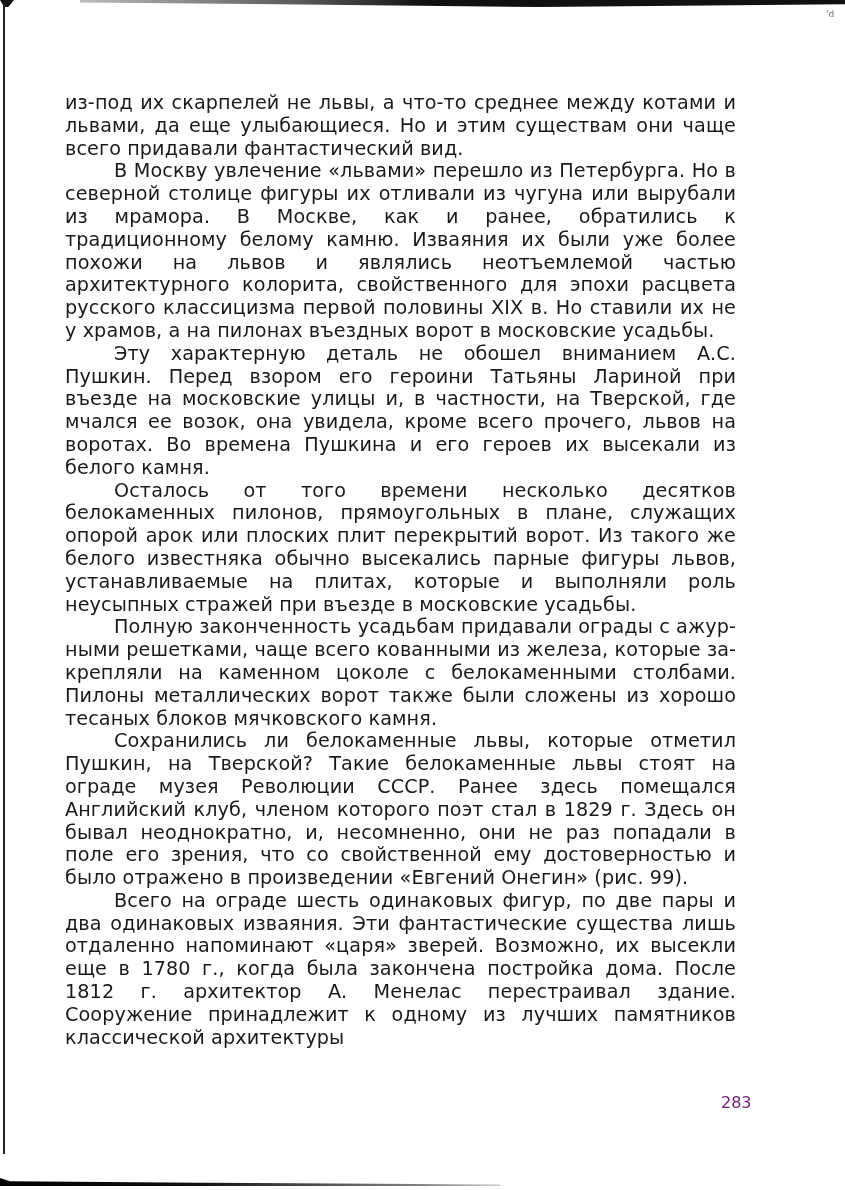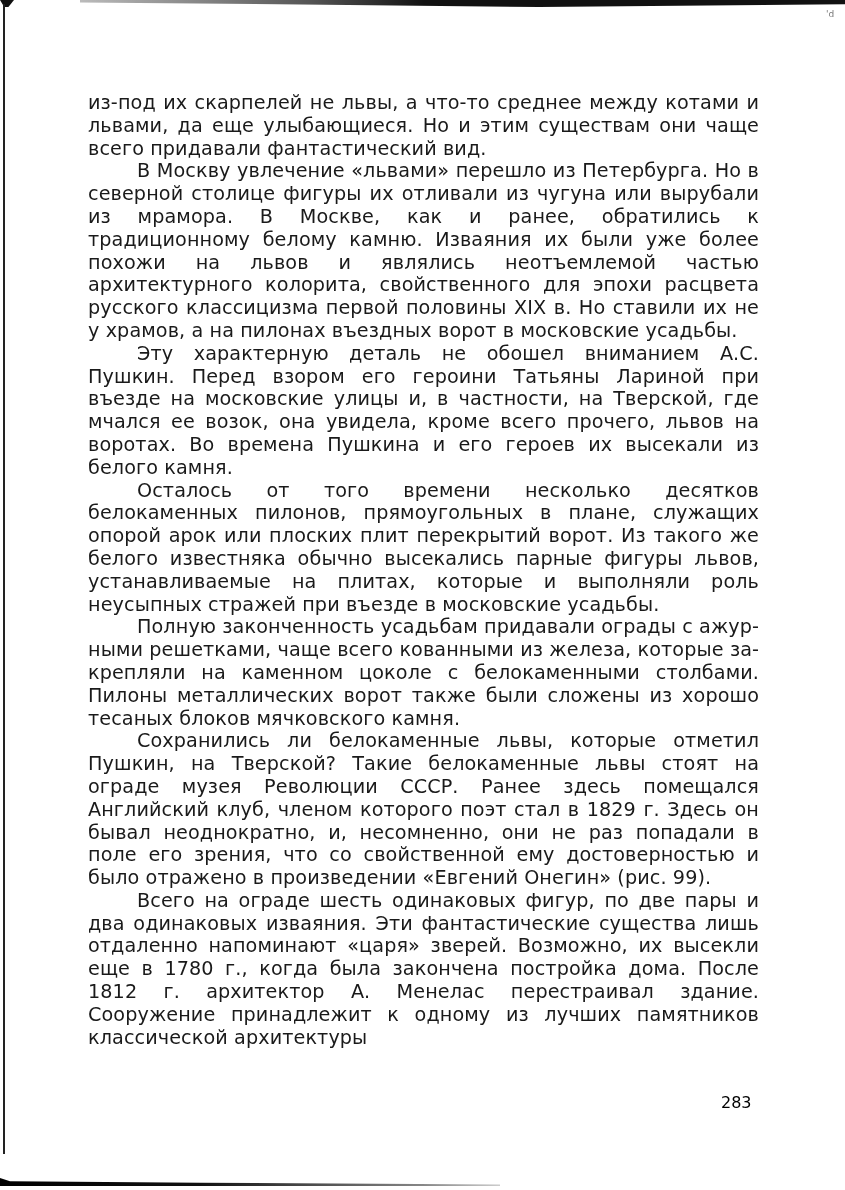--- a/index.html
+++ b/index.html
@@ -52,42 +52,42 @@
     }
     .scan-mark {
       position: absolute;
       left: 826px;
       top: 9px;
       font-size: 9px;
       color: #777;
     }
     .page-text {
       position: absolute;
-      left: 88px;
+      left: 65px;
       top: 92px;
       width: 671px;
       font-size: 19.2px;
       line-height: 22.8px;
       text-align: justify;
       letter-spacing: 0.1px;
     }
     .page-text p {
       margin: 0;
       text-indent: 49px;
       hyphens: manual;
     }
     .page-text p.continuation {
       text-indent: 0;
     }
     .page-number {
       position: absolute;
       left: 721px;
       top: 1093px;
       font-size: 16px;
-      color: #000000;
+      color: #701a75;
     }
   </style>
 </head>
 <body>
 
 <div class="scan-top-edge"></div>
 <div class="scan-left-corner"></div>
 <div class="scan-left-edge"></div>
 <div class="scan-bottom-edge"></div>
 <div class="scan-mark">'d</div>

